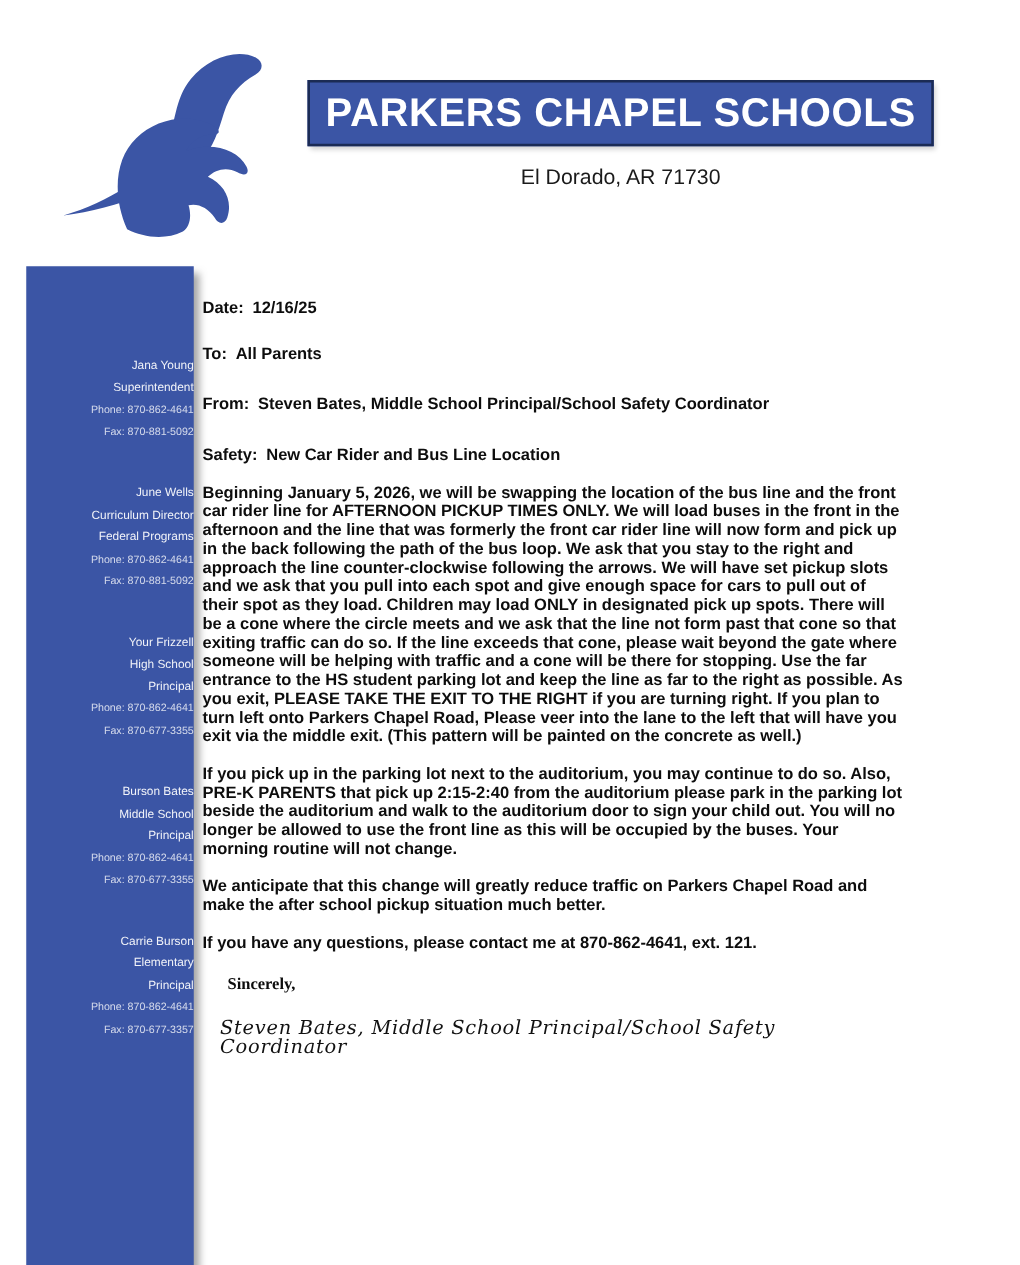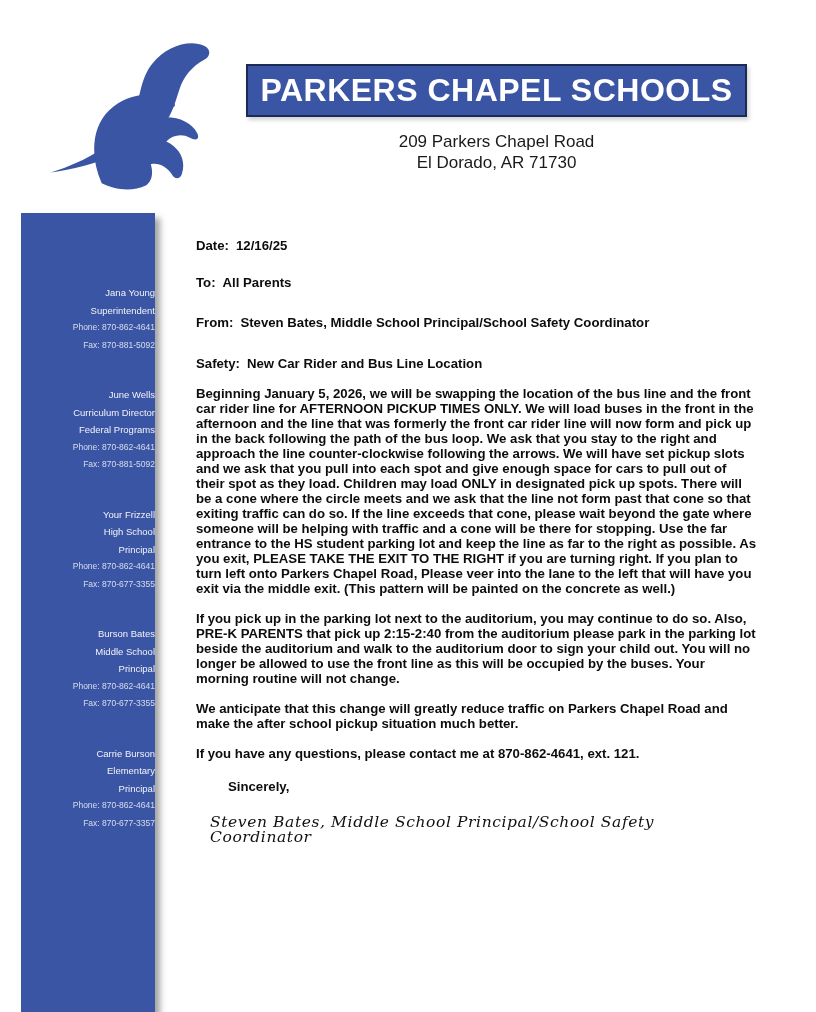--- a/index.html
+++ b/index.html
@@ -39,31 +39,31 @@
   }
   .staff-block{margin-bottom:32px;}
   .s-name,.s-title{
     color:rgba(255,255,255,0.93);font-size:9.5px;line-height:17.5px;
   }
   .s-contact{
     color:rgba(255,255,255,0.78);font-size:8.5px;line-height:17.5px;
   }
   
   .letter{
-    position:absolute;left:196px;top:238px;width:561px;
+    position:absolute;left:162px;top:238px;width:561px;
     color:#0d0d0d;font-size:13.2px;line-height:15px;font-weight:700;
   }
   .meta-line{white-space:nowrap;}
   .meta-line .val{margin-left:7px;}
   .m-date{margin-bottom:22px;}
   .m-to{margin-bottom:25px;}
   .m-from{margin-bottom:26px;}
   .m-subject{margin-bottom:15px;}
   .para{margin:0 0 15px 0;}
-  .closing{margin:18px 0 0 32px;}
+  .closing{margin:18px 0 0 20px;font-family:Liberation Serif, serif;}
   .signature{
     margin:21px 0 0 14px;
     font-family:"DejaVu Serif",serif;
     font-style:italic;font-weight:400;
     font-size:15.5px;letter-spacing:0.6px;
     color:#111;
   }
 </style>
 </head>
 <body>
@@ -75,21 +75,20 @@
       <path fill="#3b55a5" d="M14 164 C54 152 90 130 104 102 C113 85 111 62 126 44 C141 25 167 17 183 25 C190 28.5 190 36 183 40 C169 48 160 58 155 74 C150 90 146 104 135 115 C112 138 62 158 14 164 Z"></path>
       <path fill="#3b55a5" d="M70 176 C57 147 59 114 78 96 C96 78 127 73 147 86 C153 90 151 93 144 93 C134 93 126 99 122 107 C143 99 167 105 175 121 C178 127 174 130 167 126 C158 121 148 123 141 130 C156 137 163 151 158 166 C156 172 150 172 147 166 C141 157 132 153 124 155 C127 165 125 174 119 178 C103 186 84 183 70 176 Z"></path>
     </svg>
   </div>
 
   <div class="banner">
     <span>PARKERS CHAPEL SCHOOLS</span>
   </div>
 
   <div class="address">
-    <div>209 Parkers Chapel Road</div>
     <div>El Dorado, AR  71730</div>
   </div>
 
   <div class="sidebar">
 
     <div class="staff-block">
       <div class="s-name">Jana Young</div>
       <div class="s-title">Superintendent</div>
       <div class="s-contact">Phone: 870-862-4641</div>
       <div class="s-contact">Fax: 870-881-5092</div>

